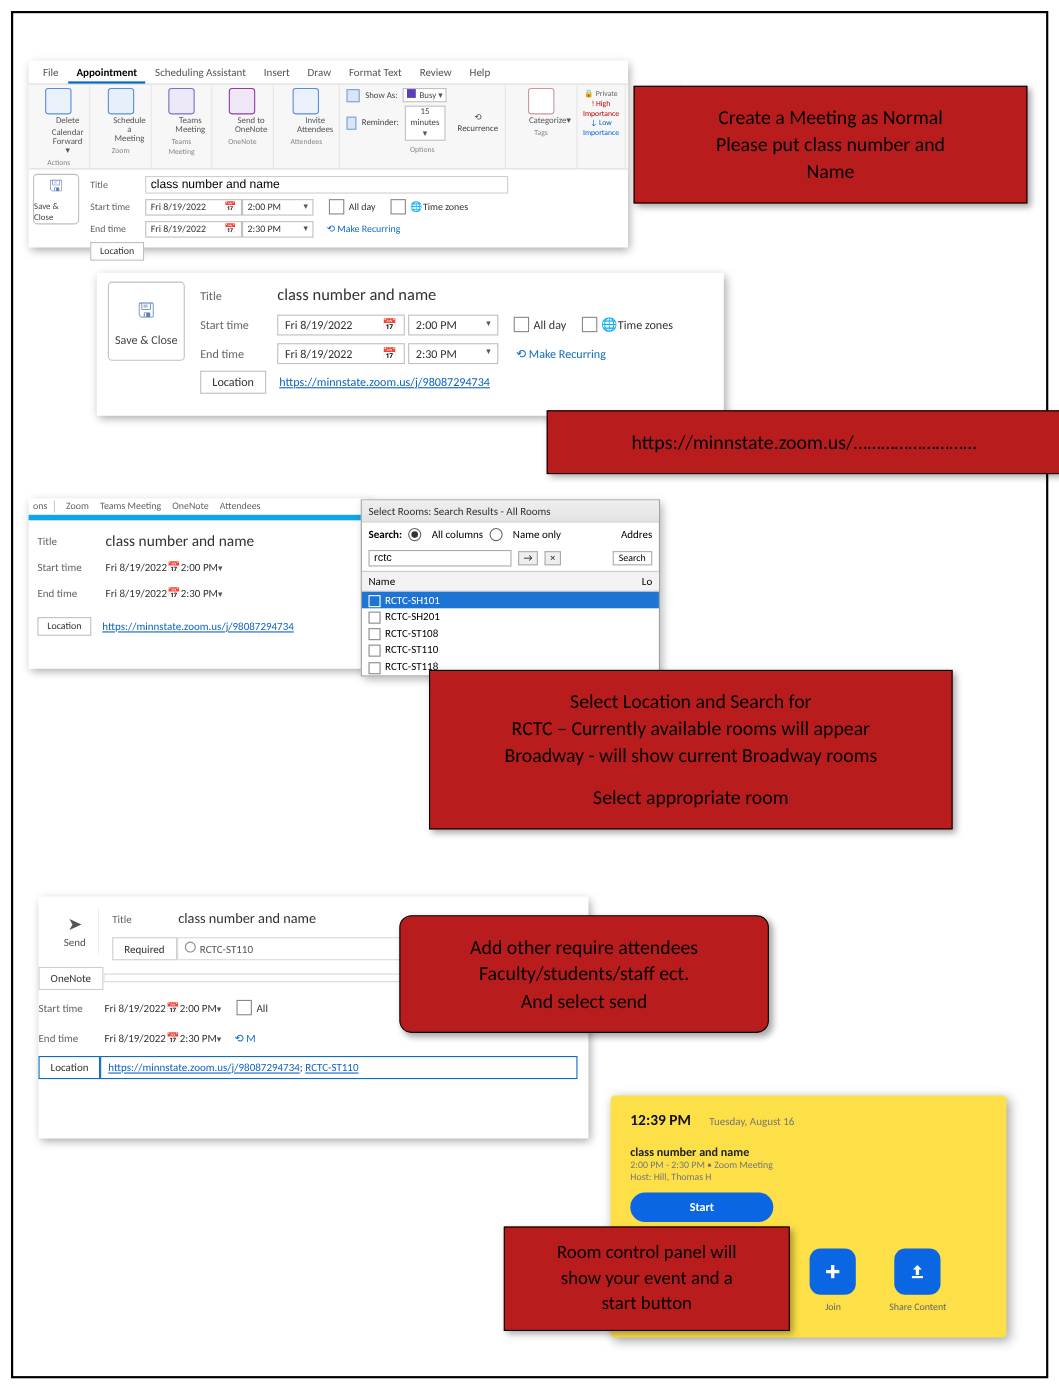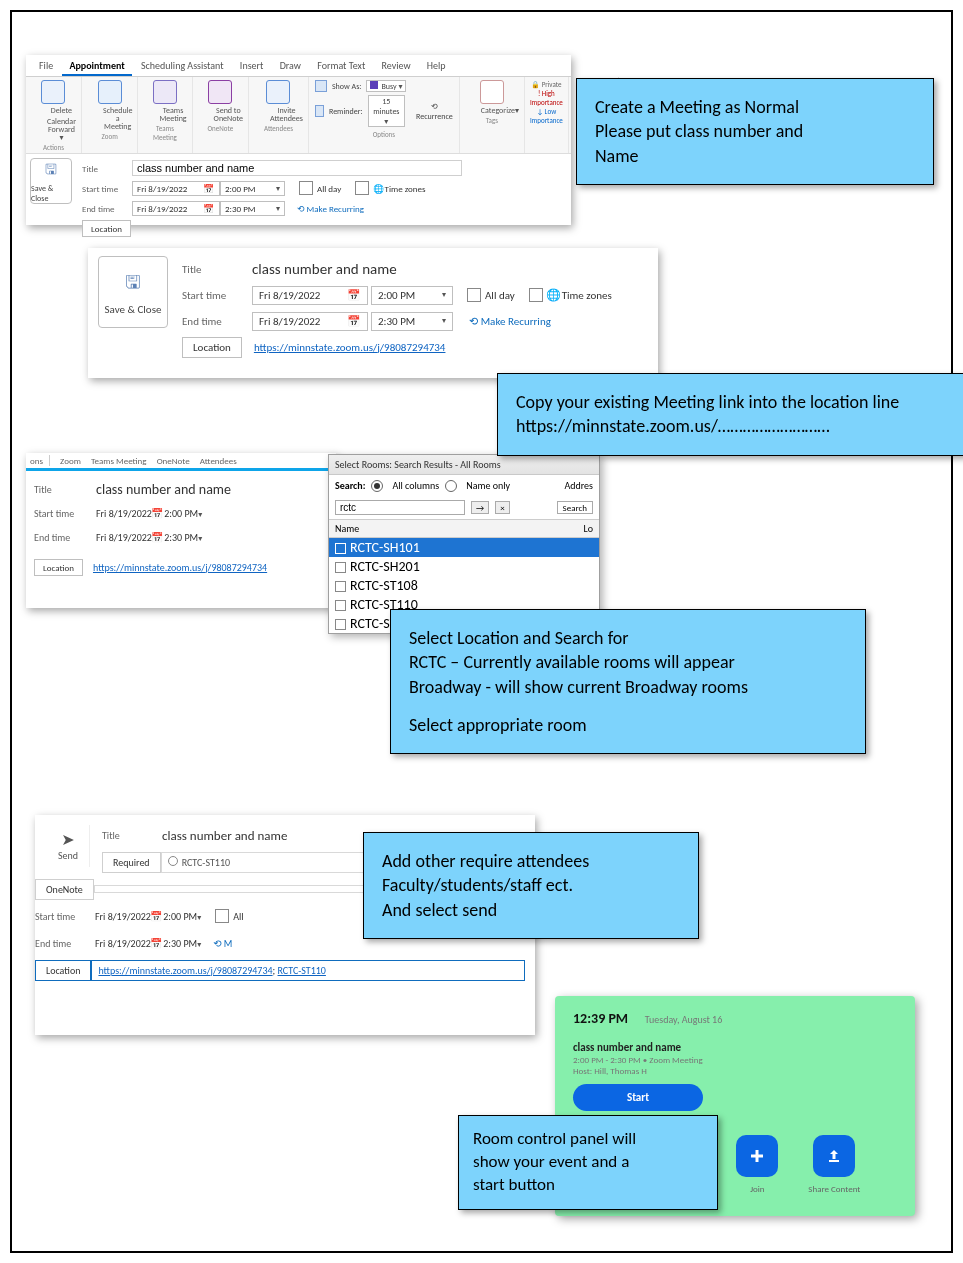--- a/index.html
+++ b/index.html
@@ -5,23 +5,23 @@
   html, body { margin:0; padding:0; }
   body {
     font-family: "Segoe UI", Calibri, Arial, sans-serif;
     background:#fff;
     width:963px; height:1263px;
     position:relative;
     box-sizing:border-box;
   }
   .page-border { position:absolute; inset:10px; border:2px solid #000; box-sizing:border-box;}
   .callout {
-    position:absolute; background:#7dd3fc; border:1.5px solid #000;
+    position:absolute; background:#b91c1c; border:1.5px solid #000;
     box-shadow: 3px 3px 6px rgba(0,0,0,.35);
-    font-size:18px; padding:16px 18px;
+    font-size:18px; text-align:center; padding:16px 18px;
     font-family: Calibri, Arial, sans-serif;
     line-height:1.35;
   }
 
   
   .panel {
     position:absolute; background:#fff;
     box-shadow: 2px 3px 8px rgba(0,0,0,.35);
     font-size:12px; color:#333;
   }
@@ -59,54 +59,54 @@
   .win2 .row { display:flex; align-items:center; height:26px;}
   .win2 .lbl { width:70px; font-size:11px; color:#666;}
   .dbox { border:1px solid #bfbfbf; font-size:11px; padding:2px 6px; width:102px; display:flex; justify-content:space-between;}
   .tbox { border:1px solid #bfbfbf; font-size:11px; padding:2px 6px; width:68px; display:flex; justify-content:space-between; margin-left:3px;}
   .chk { width:12px;height:12px;border:1px solid #888; margin:0 4px 0 14px; display:inline-block;}
   .locbtn2 { border:1px solid #bfbfbf; padding:3px 10px; font-size:11px; display:inline-block;}
   .link { color:#0f64c2; text-decoration:underline; font-size:11px;}
 
   
   .win3 { left:26px; top:453px; width:310px; height:155px; font-size:11px;}
-  .thin-tabs { border-bottom:3px solid #0ea5e9; padding:2px 4px; font-size:9px; color:#666;}
+  .thin-tabs { border-bottom:5px solid #0ea5e9; padding:2px 4px; font-size:9px; color:#666;}
   .thin-tabs span { display:inline-block; margin-right:8px;}
   .win3 .grid3 { padding:6px 0 0 8px;}
   .win3 .row3 { display:flex; align-items:center; height:24px;}
   .win3 .lbl3 { width:62px; font-size:10px; color:#666;}
 
   
   .dlg { position:absolute; left:328px; top:454px; width:270px; background:#fff; border:1px solid #9f9f9f; box-shadow:3px 3px 8px rgba(0,0,0,.3); font-size:11px;}
   .dlg .title { background:linear-gradient(#efefef,#e3e3e3); border-bottom:1px solid #c9c9c9; font-size:10px; padding:3px 6px; color:#333;}
   .dlg .srchrow { display:flex; align-items:center; gap:6px; padding:4px 6px; font-size:10px;}
   .radio { width:10px;height:10px;border:1px solid #666;border-radius:50%; display:inline-block; margin-right:3px; position:relative;}
   .radio.sel::after { content:''; position:absolute; inset:2px; background:#333; border-radius:50%;}
   .dlg input.srch { border:1px solid #aaa; font-size:10px; padding:1px 4px; width:120px;}
   .dlg .go { border:1px solid #aaa; background:#eee; font-size:9px; padding:0 4px;}
   .dlg .cols { background:#f3f3f3; border-top:1px solid #ccc; border-bottom:1px solid #ccc; font-size:10px; padding:2px 6px; display:flex;}
-  .dlg .list { font-size:14px;}
+  .dlg .list { font-size:10px;}
   .dlg .list div { padding:1px 6px;}
   .dlg .list div.sel { background:#1e74d2; color:#fff;}
   .roomico { display:inline-block; width:9px;height:9px;border:1px solid #888; margin-right:4px; vertical-align:middle;}
 
   
   .win4 { left:35px; top:815px; width:500px; height:220px;}
   .win4 .sendbtn { float:left; width:42px; height:42px; margin:10px 12px; border-right:1px solid #eee; display:flex; flex-direction:column; align-items:center; justify-content:center; font-size:10px; color:#555;}
   .win4 .sendbtn .ic { font-size:16px; color:#555;}
   .win4 .rgrid { padding:8px 0 0 0;}
   .win4 .r4 { display:flex; align-items:center; min-height:24px; margin-bottom:3px;}
   .win4 .lbl4 { width:60px; font-size:10px; color:#666;}
   .btn4 { border:1px solid #cfcfcf; padding:3px 10px; font-size:10px;}
   .inbox { border:1px solid #d9d9d9; font-size:10px; padding:3px 6px; flex:1; color:#555; background:#fff; margin-right:10px;}
   .inbox.foc { border:1px solid #0f6cbd;}
   .atticon { display:inline-block; width:8px;height:8px;border:1px solid #888;border-radius:50%; margin-right:4px;}
 
   
-  .zoompanel { position:absolute; left:555px; top:996px; width:360px; height:220px; background:#86efac; box-shadow:3px 3px 10px rgba(0,0,0,.35); border-radius:4px; padding:14px 18px; box-sizing:border-box; font-size:12px;}
+  .zoompanel { position:absolute; left:555px; top:996px; width:360px; height:220px; background:#fde047; box-shadow:3px 3px 10px rgba(0,0,0,.35); border-radius:4px; padding:14px 18px; box-sizing:border-box; font-size:12px;}
   .zoompanel .time { font-weight:700; font-size:14px; color:#111;}
   .zoompanel .date { font-size:10px; color:#777; margin-left:14px;}
   .zoompanel .meet-title { font-weight:700; font-size:11px; margin-top:14px; color:#222;}
   .zoompanel .sub { font-size:9px; color:#777;}
   .startbtn { margin-top:8px; width:130px; text-align:center; background:#0b66e3; color:#fff; border-radius:18px; font-size:11px; padding:7px 0; font-weight:600;}
   .zicons { display:flex; gap:30px; margin-top:24px; justify-content:flex-start; padding-left:78px;align-items:center;}
   .zi { text-align:center; font-size:9px; color:#666;}
   .zi .circ { width:42px;height:42px;border-radius:10px; display:flex; align-items:center; justify-content:center; margin:0 auto 6px auto;}
   .zi .circ.orange { background:#f26d21; color:#fff;}
   .zi .circ.blue { background:#0b66e3; color:#fff;}
@@ -423,31 +423,30 @@
     </div>
   </div>
 </div>
 
 <div class="callout" style="left:576px; top:78px; width:320px;">
   <div>Create a Meeting as Normal</div>
   <div>Please put class number and</div>
   <div>Name</div>
 </div>
 <div class="callout" style="left:497px; top:373px; width:430px;">
-  <div>Copy your existing Meeting link into the location line</div>
   <div>https://minnstate.zoom.us/………………………</div>
 </div>
 <div class="callout" style="left:390px; top:609px; width:438px;">
   <div>Select Location and Search for</div>
   <div>RCTC – Currently available rooms will appear</div>
   <div>Broadway - will show current Broadway rooms</div>
   <div style="height:14px;"></div>
   <div>Select appropriate room</div>
 </div>
-<div class="callout" style="left:363px; top:832px; width:298px;">
+<div class="callout" style="left:363px; top:832px; width:298px;border-radius:11px;">
   <div>Add other require attendees</div>
   <div>Faculty/students/staff ect.</div>
   <div>And select send</div>
 </div>
 <div class="callout" style="left:458px; top:1115px; width:230px; padding:12px 14px; font-size:17px;">
   <div>Room control panel will</div>
   <div>show your event and a</div>
   <div>start button</div>
 </div>
 

